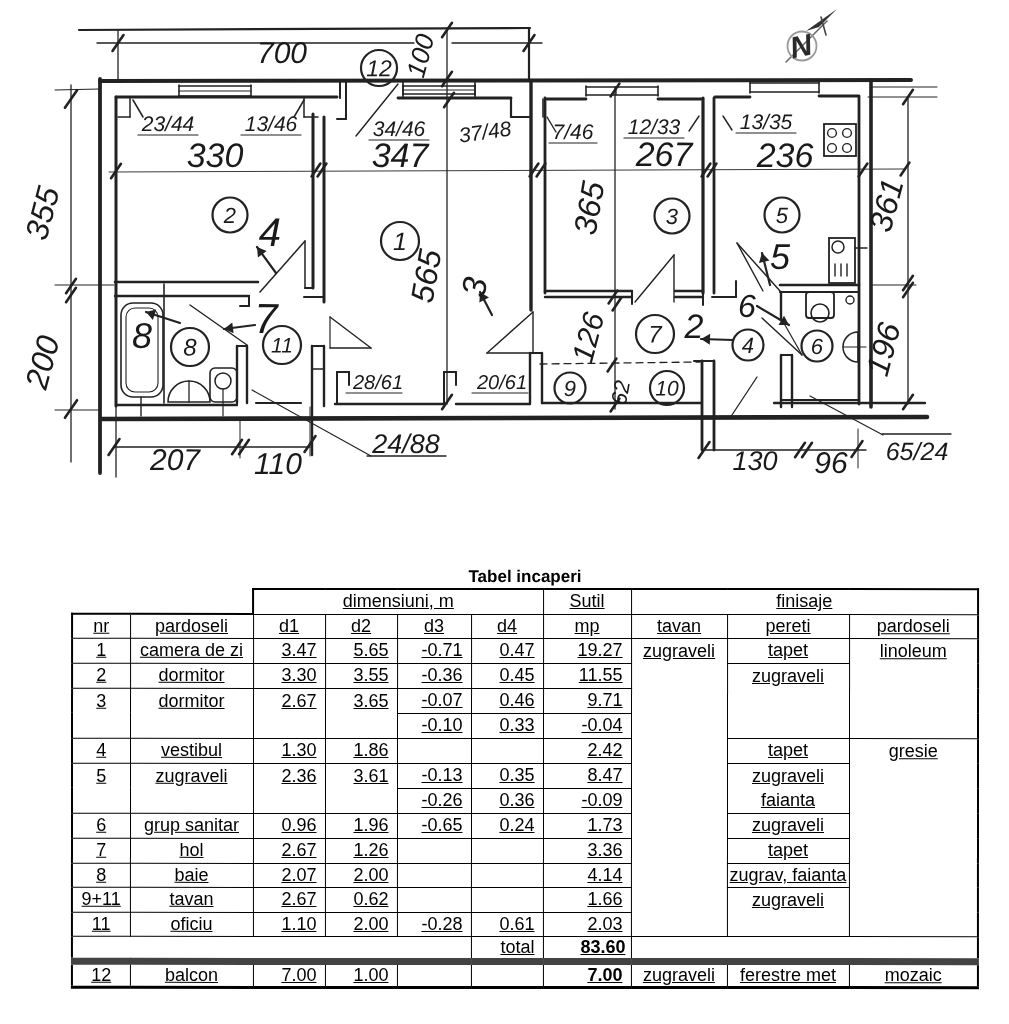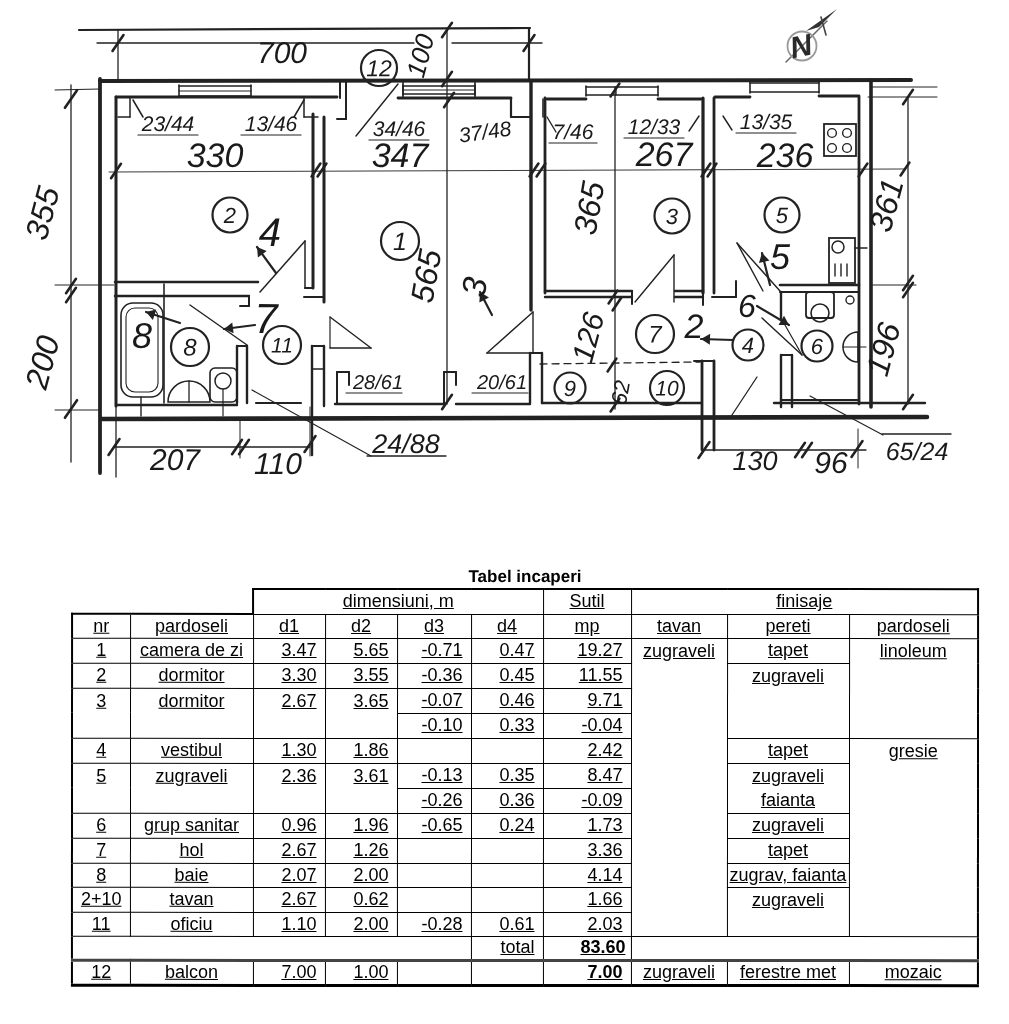--- a/index.html
+++ b/index.html
@@ -9,21 +9,21 @@
 #tbl{position:absolute;left:71px;top:588px;transform:rotate(0.022deg);border-collapse:collapse;table-layout:fixed;font-size:18px;color:#000;text-decoration:underline;}
 #tbl tr{height:25px;}
 #tbl td{border:1px solid #000;padding:0;text-align:center;vertical-align:middle;overflow:hidden;white-space:nowrap;}
 #tbl td.nb{border:none;}
 #tbl td.r{text-align:right;padding-right:8px;}
 #tbl td.tp{vertical-align:top;line-height:25px;}
 #tbl td.tpn{vertical-align:top;line-height:25px;}
 #tbl td.b2t{border-top:2px solid #000;}
 #tbl td.b2l{border-left:2px solid #000;}
 #tbl td.b2r{border-right:2px solid #000;}
-#tbl td.b3b{border-bottom:3px solid #14532d;padding-left:11px;}
+#tbl td.b3b{border-bottom:7px solid #14532d;padding-left:11px;}
 #tbl td.b2b{border-bottom:3px solid #000;}
 .bold{font-weight:bold;}
 </style>
 </head>
 <body>
 <div id="title">Tabel incaperi</div>
 <table id="tbl">
 <colgroup>
       <col style="width:58px">
       <col style="width:123px">
@@ -145,21 +145,21 @@
         <td class="b2l">8</td>
         <td>baie</td>
         <td class="r">2.07</td>
         <td class="r">2.00</td>
         <td></td>
         <td></td>
         <td class="r">4.14</td>
         <td>zugrav, faianta</td>
       </tr>
 <tr>
-        <td class="b2l">2+10</td>
+        <td class="b2l">9+11</td>
         <td>tavan</td>
         <td class="r">2.67</td>
         <td class="r">0.62</td>
         <td></td>
         <td></td>
         <td class="r">1.66</td>
         <td rowspan="2" class="tp">zugraveli</td>
       </tr>
 <tr style="height:24px">
         <td class="b2l">11</td>

